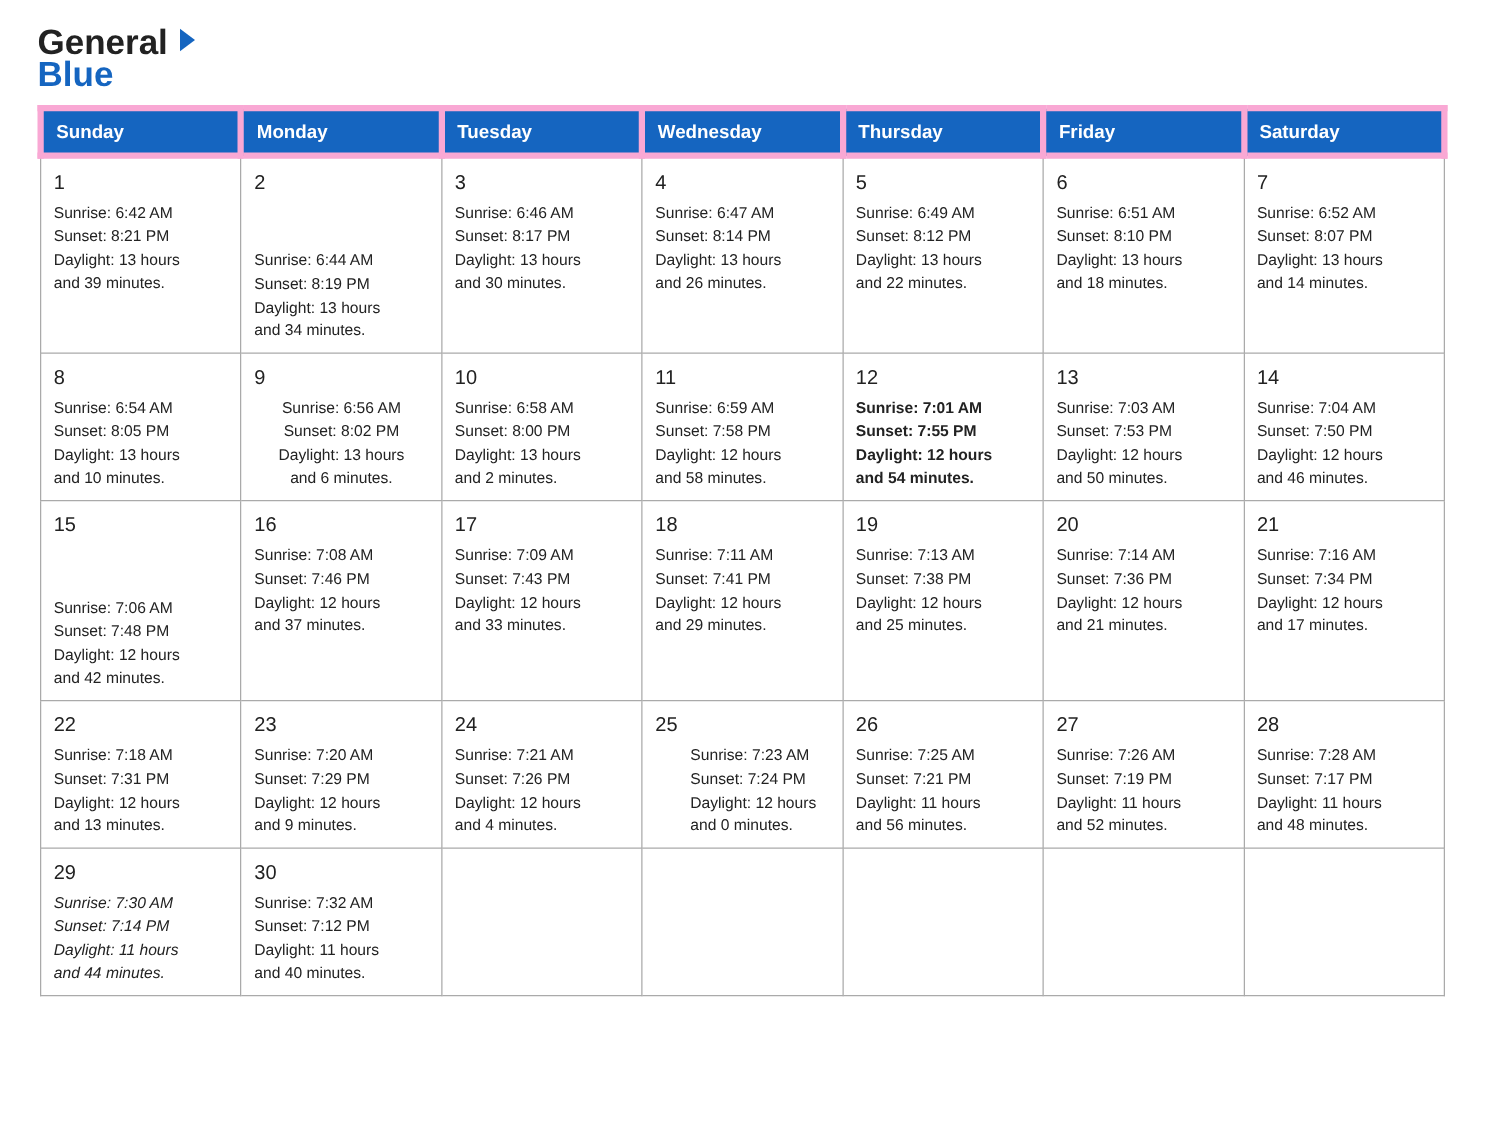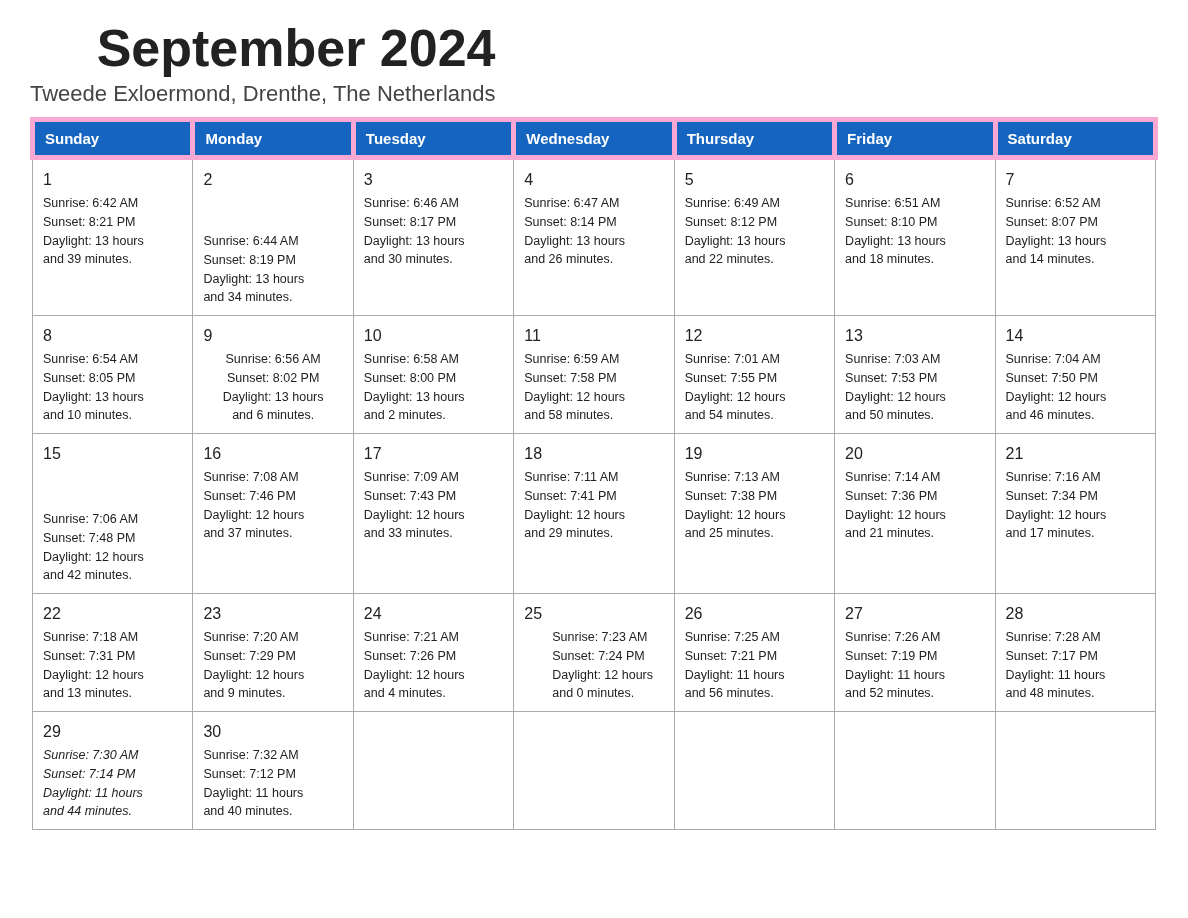--- a/index.html
+++ b/index.html
@@ -102,23 +102,30 @@
     }
     .chevron-svg {
       margin-left: 2px;
       margin-bottom: 5px;
     }
   </style>
 </head>
 <body>
 
 <div class="header">
-  <div class="title-section">
-    <div class="month-title">September 2024</div>
-    <div class="location-subtitle">Tweede Exloermond, Drenthe, The Netherlands</div>
+  <div class="logo">
+    <div class="logo-img">
+      <div class="logo-row1">
+        <span>General</span>
+        <svg class="chevron-svg" width="22" height="22" viewBox="0 0 22 22">
+          <polygon points="8,2 20,11 8,20" fill="#1565c0"></polygon>
+        </svg>
+      </div>
+      <div class="logo-row2">Blue</div>
+    </div>
   </div>
 </div>
 
 <table class="calendar-table">
   <thead>
     <tr>
     <th>Sunday</th>
         <th>Monday</th>
         <th>Tuesday</th>
         <th>Wednesday</th>
@@ -203,21 +210,21 @@
         </td>
         <td>
           <span class="day-number">11</span>
           <div class="day-info" style="white-space: pre-line;">Sunrise: 6:59 AM
 Sunset: 7:58 PM
 Daylight: 12 hours
 and 58 minutes.</div>
         </td>
         <td>
           <span class="day-number">12</span>
-          <div class="day-info" style="white-space: pre-line;">Sunrise: 7:01 AM
+          <div class="day-info" style="white-space: pre-line; font-weight: bold;">Sunrise: 7:01 AM
 Sunset: 7:55 PM
 Daylight: 12 hours
 and 54 minutes.</div>
         </td>
         <td>
           <span class="day-number">13</span>
           <div class="day-info" style="white-space: pre-line;">Sunrise: 7:03 AM
 Sunset: 7:53 PM
 Daylight: 12 hours
 and 50 minutes.</div>

